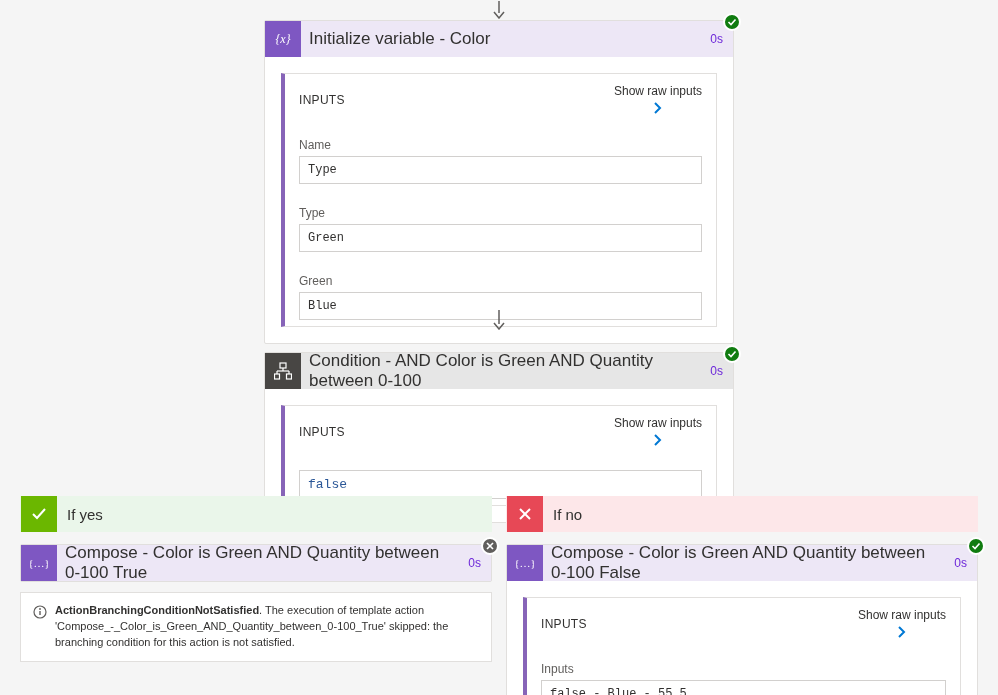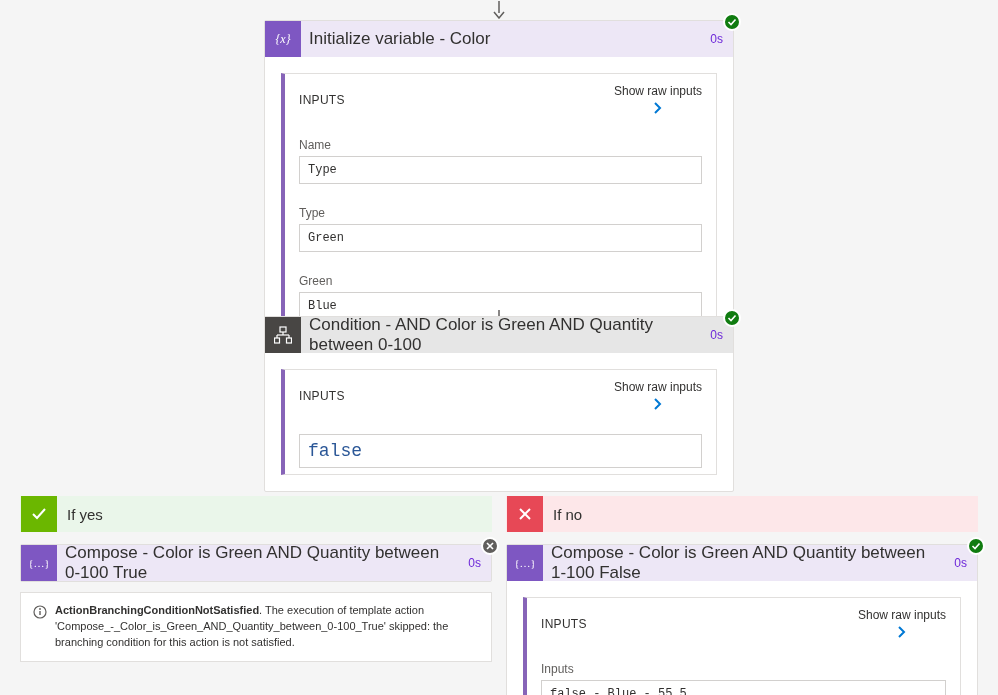--- a/index.html
+++ b/index.html
@@ -121,21 +121,21 @@
     border: 1px solid #d2d0ce;
     background: #fff;
     padding: 6px 8px;
     font-family: "Consolas", "Courier New", monospace;
     font-size: 12px;
     color: #323130;
   }
   .code-blue {
     color: #2b5797;
     font-family: "Consolas", "Courier New", monospace;
-    font-size: 18px;
+    font-size: 13px;
   }
   .branches {
     position: absolute;
     top: 496px;
     left: 0;
     width: 998px;
     display: flex;
     gap: 14px;
     padding: 0 20px;
   }
@@ -246,21 +246,21 @@
 
   <div class="centercol" style="top:310px;">
     <div class="arrow">
       <svg width="14" height="20" viewBox="0 0 14 20">
           <line x1="7" y1="0" x2="7" y2="14" stroke="#605e5c" stroke-width="1.5"></line>
           <path d="M2 13 L7 19 L12 13" fill="none" stroke="#605e5c" stroke-width="1.5"></path>
         </svg>
     </div>
   </div>
 
-  <div class="centercol" style="top:316px;">
+  <div class="centercol" style="top:352px;">
     <div class="action-card">
       <div class="status-badge status-success">
         <svg width="10" height="10" viewBox="0 0 10 10">
             <path d="M1.5 5 L4 7.5 L8.5 2.5" stroke="#fff" stroke-width="1.6" fill="none"></path>
           </svg>
       </div>
       <div class="card-header gray-hdr">
         <div class="hdr-icon">
           <svg width="18" height="18" viewBox="0 0 18 18">
               <rect x="6" y="1" width="6" height="5" fill="none" stroke="#fff" stroke-width="1.2"></rect>
@@ -356,21 +356,21 @@
             <svg width="10" height="10" viewBox="0 0 10 10">
                 <path d="M1.5 5 L4 7.5 L8.5 2.5" stroke="#fff" stroke-width="1.6" fill="none"></path>
               </svg>
           </div>
           <div class="card-header purple-hdr">
             <div class="hdr-icon">
               <svg width="18" height="18" viewBox="0 0 18 18">
                   <text x="9" y="13" text-anchor="middle" font-size="11" fill="#fff" font-family="Consolas">{…}</text>
                 </svg>
             </div>
-            <div class="hdr-title">Compose - Color is Green AND Quantity between 1-100 False</div>
+            <div class="hdr-title">Compose - Color is Green AND Quantity between 0-100 False</div>
             <div class="hdr-time">0s</div>
           </div>
           <div class="card-body">
             <div class="panel">
               <div class="panel-head">
                 <span class="panel-title">INPUTS</span>
                 <span class="show-raw">
                   <span>Show raw inputs</span>
                   <span class="chev">
                     <svg width="8" height="12" viewBox="0 0 8 12">

